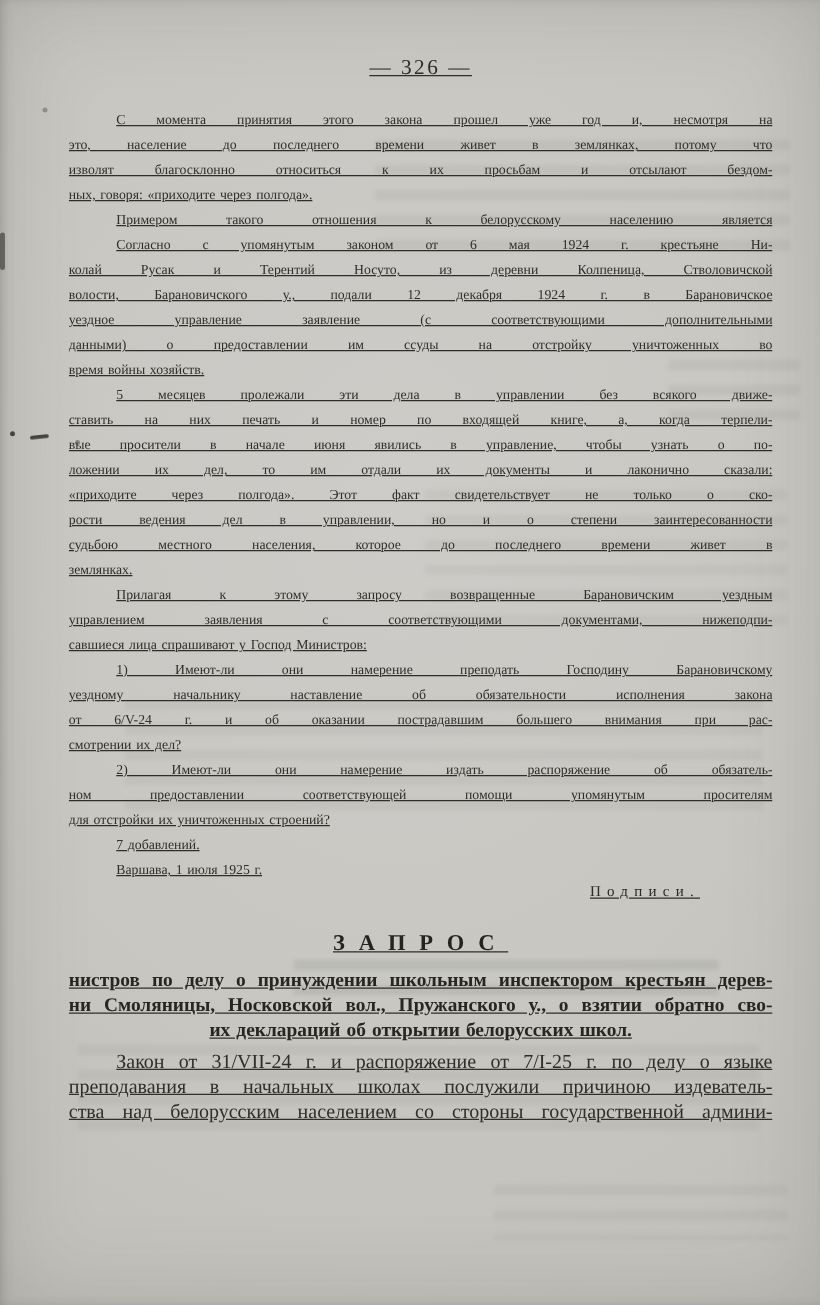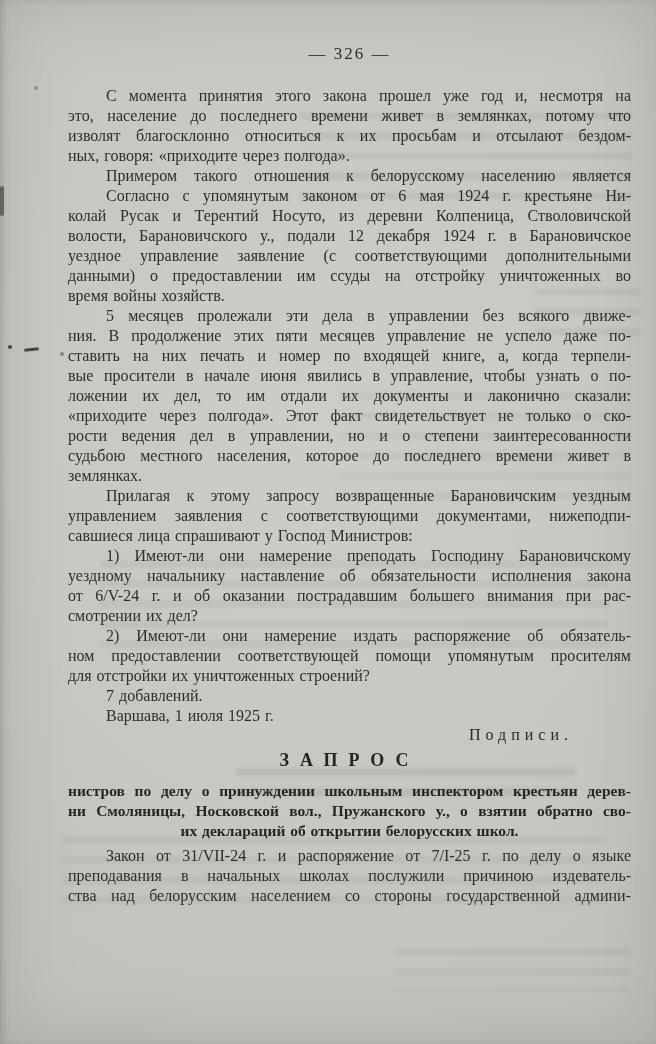--- a/index.html
+++ b/index.html
@@ -12,53 +12,54 @@
   .scan-page {
     position: relative;
     width: 656px; height: 1044px;
     background:
       radial-gradient(ellipse 90% 70% at 48% 38%, #cdccc8 0%, #c8c7c2 55%, #c1c0bb 100%);
     box-shadow: inset 0 0 70px rgba(95, 93, 85, 0.22), inset 4px 0 10px -4px rgba(70,68,62,.35);
     color: #302e2a;
   }
   .content {
     position: absolute;
-    left: 68px; top: 44px;
+    left: 55px; top: 44px;
     width: 563px;
+    text-decoration: underline;
   }
   .page-number {
     text-align: center;
     font-size: 17px;
     letter-spacing: 2px;
     color: #2e2c28;
     margin-bottom: 22px;
     height: 20px;
   }
-  .body-text { font-size: 16px; line-height: 20px; }
+  .body-text { font-size: 11px; line-height: 20px; }
   .line {
     height: 20px;
     overflow: hidden;
     text-align: justify;
     text-align-last: left;
     word-spacing: 1px;
   }
   .line.fill { text-align-last: justify; }
   .line.center { text-align-last: center; }
   .paragraph.indent .line:first-child { text-indent: 38px; }
   .signatures {
     height: 20px;
     margin-top: 0px;
     padding-right: 58px;
     text-align: right;
-    font-size: 16px;
+    font-size: 12px;
     letter-spacing: 5px;
     color: #2c2a26;
   }
   .zapros-heading {
-    margin-top: 4px;
+    margin-top: 18px;
     height: 24px;
     text-align: center;
     font-size: 18px;
     font-weight: bold;
     letter-spacing: 11px;
     color: #262420;
   }
   .zapros-subject {
     margin-top: 7px;
     font-size: 15.5px;
@@ -123,21 +124,20 @@
         <div class="paragraph indent">
           <div class="line fill">Согласно с упомянутым законом от 6 мая 1924 г. крестьяне Ни-</div>
           <div class="line fill">колай Русак и Терентий Носуто, из деревни Колпеница, Стволовичской</div>
           <div class="line fill">волости, Барановичского у., подали 12 декабря 1924 г. в Барановичское</div>
           <div class="line fill">уездное управление заявление (с соответствующими дополнительными</div>
           <div class="line fill">данными) о предоставлении им ссуды на отстройку уничтоженных во</div>
           <div class="line">время войны хозяйств.</div>
         </div>
         <div class="paragraph indent">
           <div class="line fill">5 месяцев пролежали эти дела в управлении без всякого движе-</div>
-          <div class="line fill">ния. В продолжение этих пяти месяцев управление не успело даже по-</div>
           <div class="line fill">ставить на них печать и номер по входящей книге, а, когда терпели-</div>
           <div class="line fill">вые просители в начале июня явились в управление, чтобы узнать о по-</div>
           <div class="line fill">ложении их дел, то им отдали их документы и лаконично сказали:</div>
           <div class="line fill">«приходите через полгода». Этот факт свидетельствует не только о ско-</div>
           <div class="line fill">рости ведения дел в управлении, но и о степени заинтересованности</div>
           <div class="line fill">судьбою местного населения, которое до последнего времени живет в</div>
           <div class="line">землянках.</div>
         </div>
         <div class="paragraph indent">
           <div class="line fill">Прилагая к этому запросу возвращенные Барановичским уездным</div>

